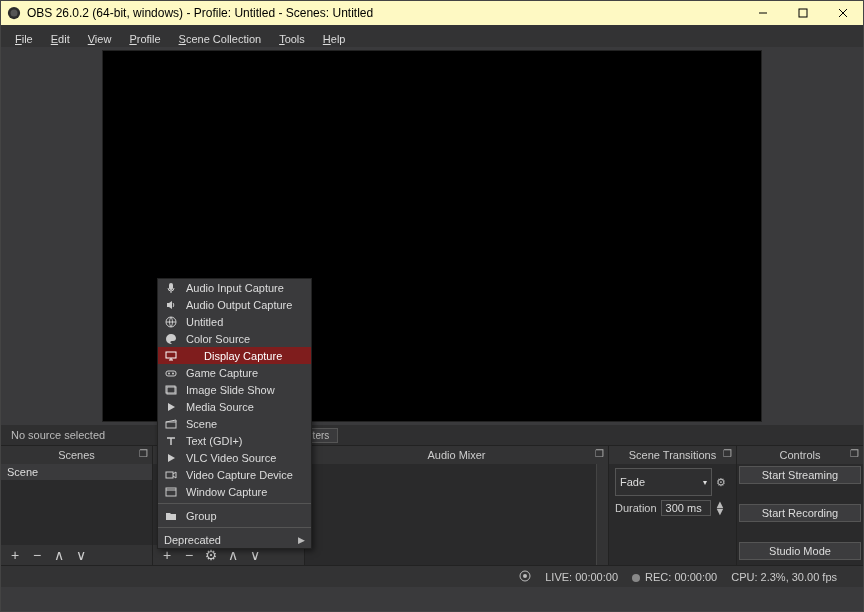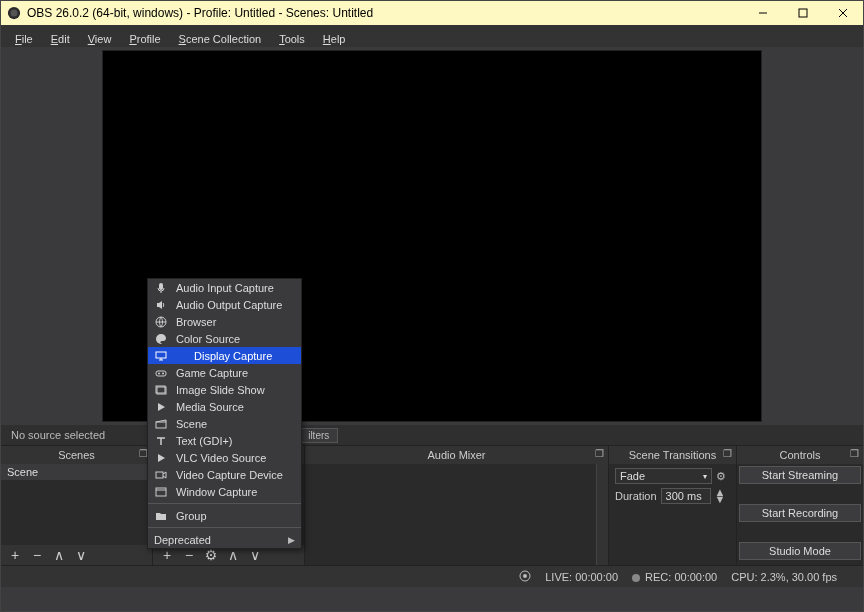--- a/index.html
+++ b/index.html
@@ -22,33 +22,33 @@
 .dock { display:flex; flex-direction:column; border-right:1px solid #222; }
 .dock-hdr { height:18px; background:#333334; display:flex; align-items:center; justify-content:center; position:relative; color:#ccc; font-size:11px; }
 .dock-hdr .pop { position:absolute; right:4px; top:2px; color:#aaa; font-size:10px; }
 .dock-body { flex:1; background:#2a2a2b; overflow:hidden; position:relative; }
 .scene-list .item { background:#3a3a3c; color:#ddd; padding:2px 6px; }
 .sources-body { background:#2a2a2b; }
 .bottom-ctl { height:20px; display:flex; align-items:center; gap:6px; padding:0 6px; background:#333334; }
 .ctl { color:#ccc; font-size:14px; cursor:pointer; width:16px; text-align:center; }
 .transition-body { padding:4px 6px; display:flex; flex-direction:column; gap:4px; }
 .trow { display:flex; align-items:center; gap:4px; }
-.sel { flex:1; background:#2f2f30; border:1px solid #555; color:#ddd; padding:1px 4px; display:flex; align-items:center; justify-content:space-between; height:16px;gap:12px; }
+.sel { flex:1; background:#2f2f30; border:1px solid #555; color:#ddd; padding:1px 4px; display:flex; align-items:center; justify-content:space-between; height:28px;gap:12px; }
 .gear { color:#bbb; cursor:pointer; width:14px; }
 .spinner { width:50px; background:#2f2f30; border:1px solid #555; color:#ddd; padding:1px 4px; height:16px; display:flex; align-items:center; }
 .spinarrows { display:flex; flex-direction:column; font-size:6px; color:#bbb; line-height:7px; }
 .controls-body { padding:2px; display:flex; flex-direction:column; gap:20px; }
 .bigbtn { background:#3c3c3e; border:1px solid #555; color:#ddd; text-align:center; padding:2px 0; cursor:pointer; font-size:11px; }
 .statusbar { height:22px; background:#333334; display:flex; align-items:center; justify-content:flex-end; gap:14px; padding:0 26px; color:#ccc; font-size:11px; border-top:1px solid #222; }
 .statusbar .dot { display:inline-block; width:8px; height:8px; border-radius:50%; background:#888; margin-right:2px; vertical-align:middle; }
 .statusbar .recdot { background:#888; }
-.context-menu { position:absolute; left:147px; top:278px; width:155px; background:#3a3a3c; border:1px solid #222; box-shadow: 2px 2px 6px rgba(0,0,0,.5); z-index:100; }
+.context-menu { position:absolute; left:157px; top:278px; width:155px; background:#3a3a3c; border:1px solid #222; box-shadow: 2px 2px 6px rgba(0,0,0,.5); z-index:100; }
 .context-menu .row { display:flex; align-items:center; gap:8px; padding:2px 6px; color:#ddd; cursor:pointer; height:17px; }
 .context-menu .row .ic { width:14px; height:14px; display:inline-flex; align-items:center; justify-content:center; color:#ccc; }
-.context-menu .row.selected { background:#1d4ed8; color:#fff;gap:26px; }
+.context-menu .row.selected { background:#7f1d1d; color:#fff;gap:26px; }
 .context-menu .row.selected .ic { color:#fff; }
 .context-menu .sep { height:1px; background:#555; margin:3px 0; }
 .context-menu .row.dep { justify-content:space-between; }
 .context-menu .row .arrow { margin-left:auto; color:#bbb; font-size:9px; }
 .sources-dock { position:relative; }
 </style>
 </head>
 <body>
 
 <div class="window">
@@ -217,21 +217,21 @@
         </span>
       <span>Audio Output Capture</span>
     </div>
     <div class="row">
       <span class="ic">
           <svg width="12" height="12" viewBox="0 0 12 12">
             <circle cx="6" cy="6" r="5" fill="none" stroke="currentColor"></circle>
             <path d="M1 6h10M6 1c2 3 2 7 0 10M6 1c-2 3-2 7 0 10" stroke="currentColor" fill="none"></path>
           </svg>
         </span>
-      <span>Browser</span>
+      <span>Untitled</span>
     </div>
     <div class="row">
       <span class="ic">
           <svg width="12" height="12" viewBox="0 0 12 12">
             <path d="M6 1a5 5 0 100 10c1 0 1-1 0-1-1 0-1-2 1-2h1a3 3 0 003-3 5 5 0 00-5-4z" fill="currentColor"></path>
           </svg>
         </span>
       <span>Color Source</span>
     </div>
     <div class="row selected">

